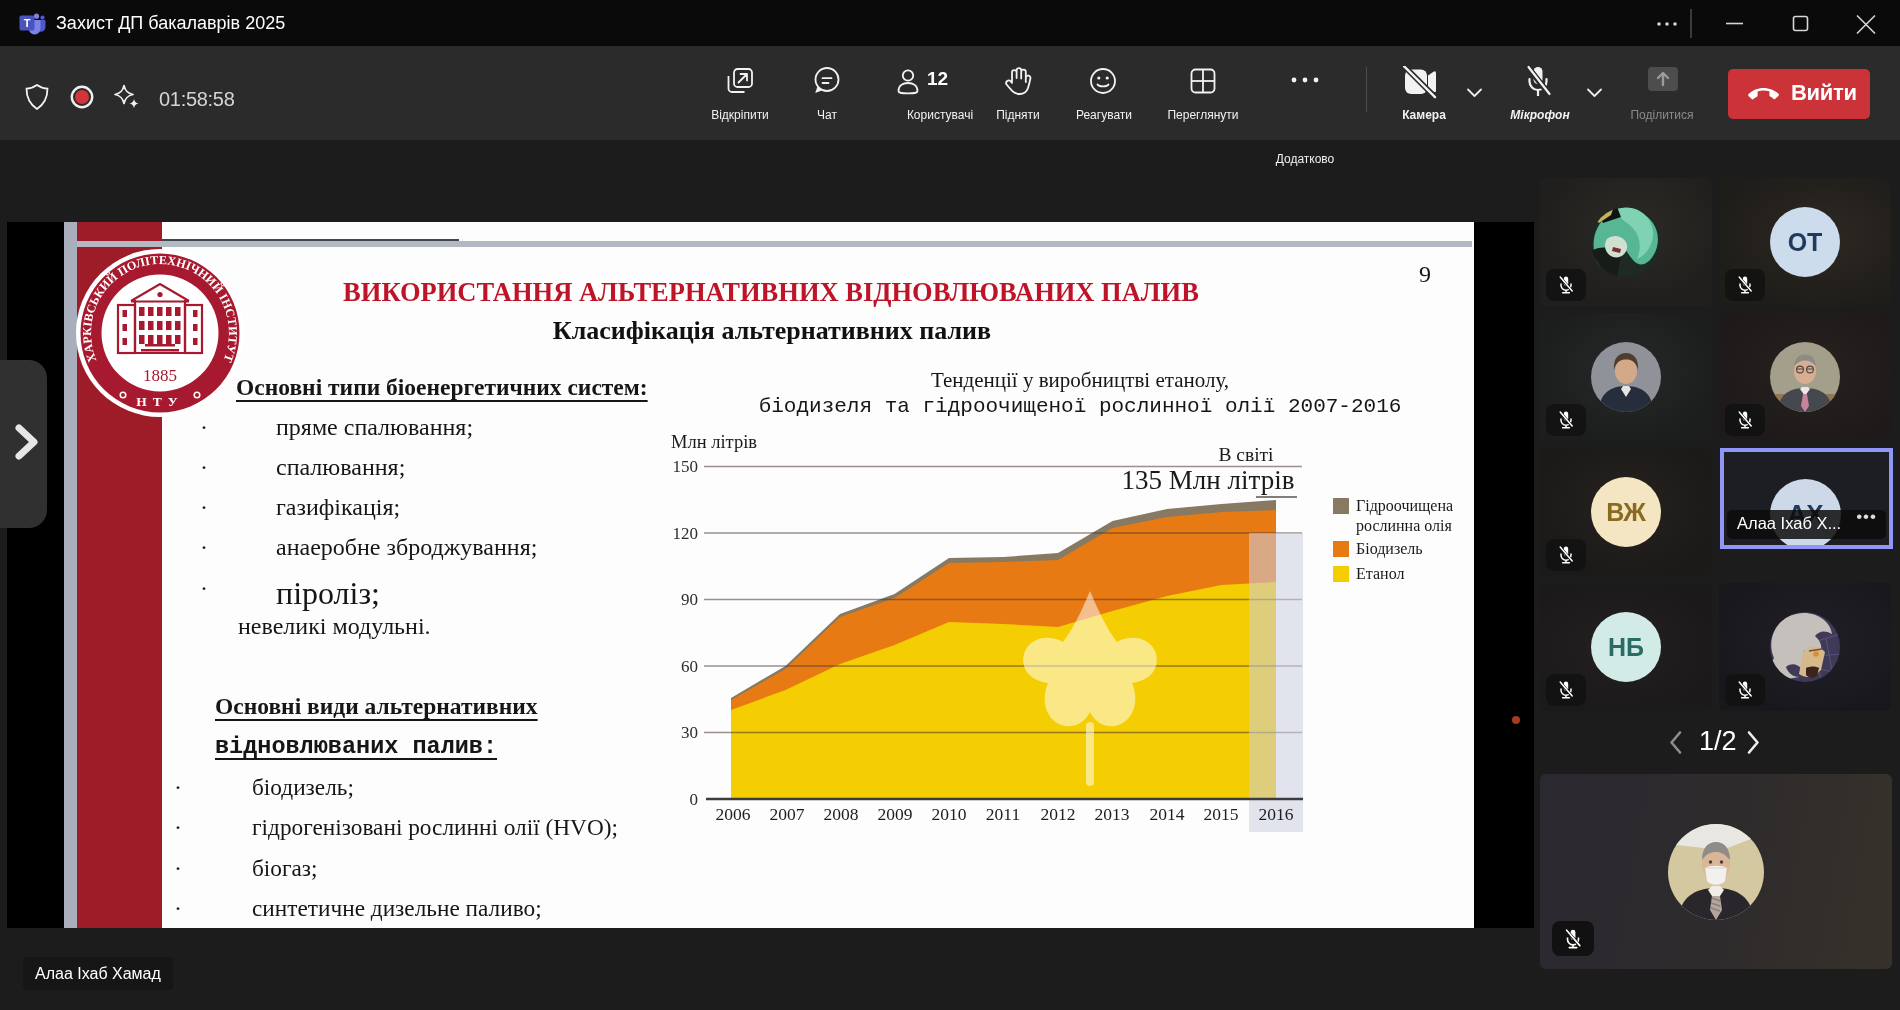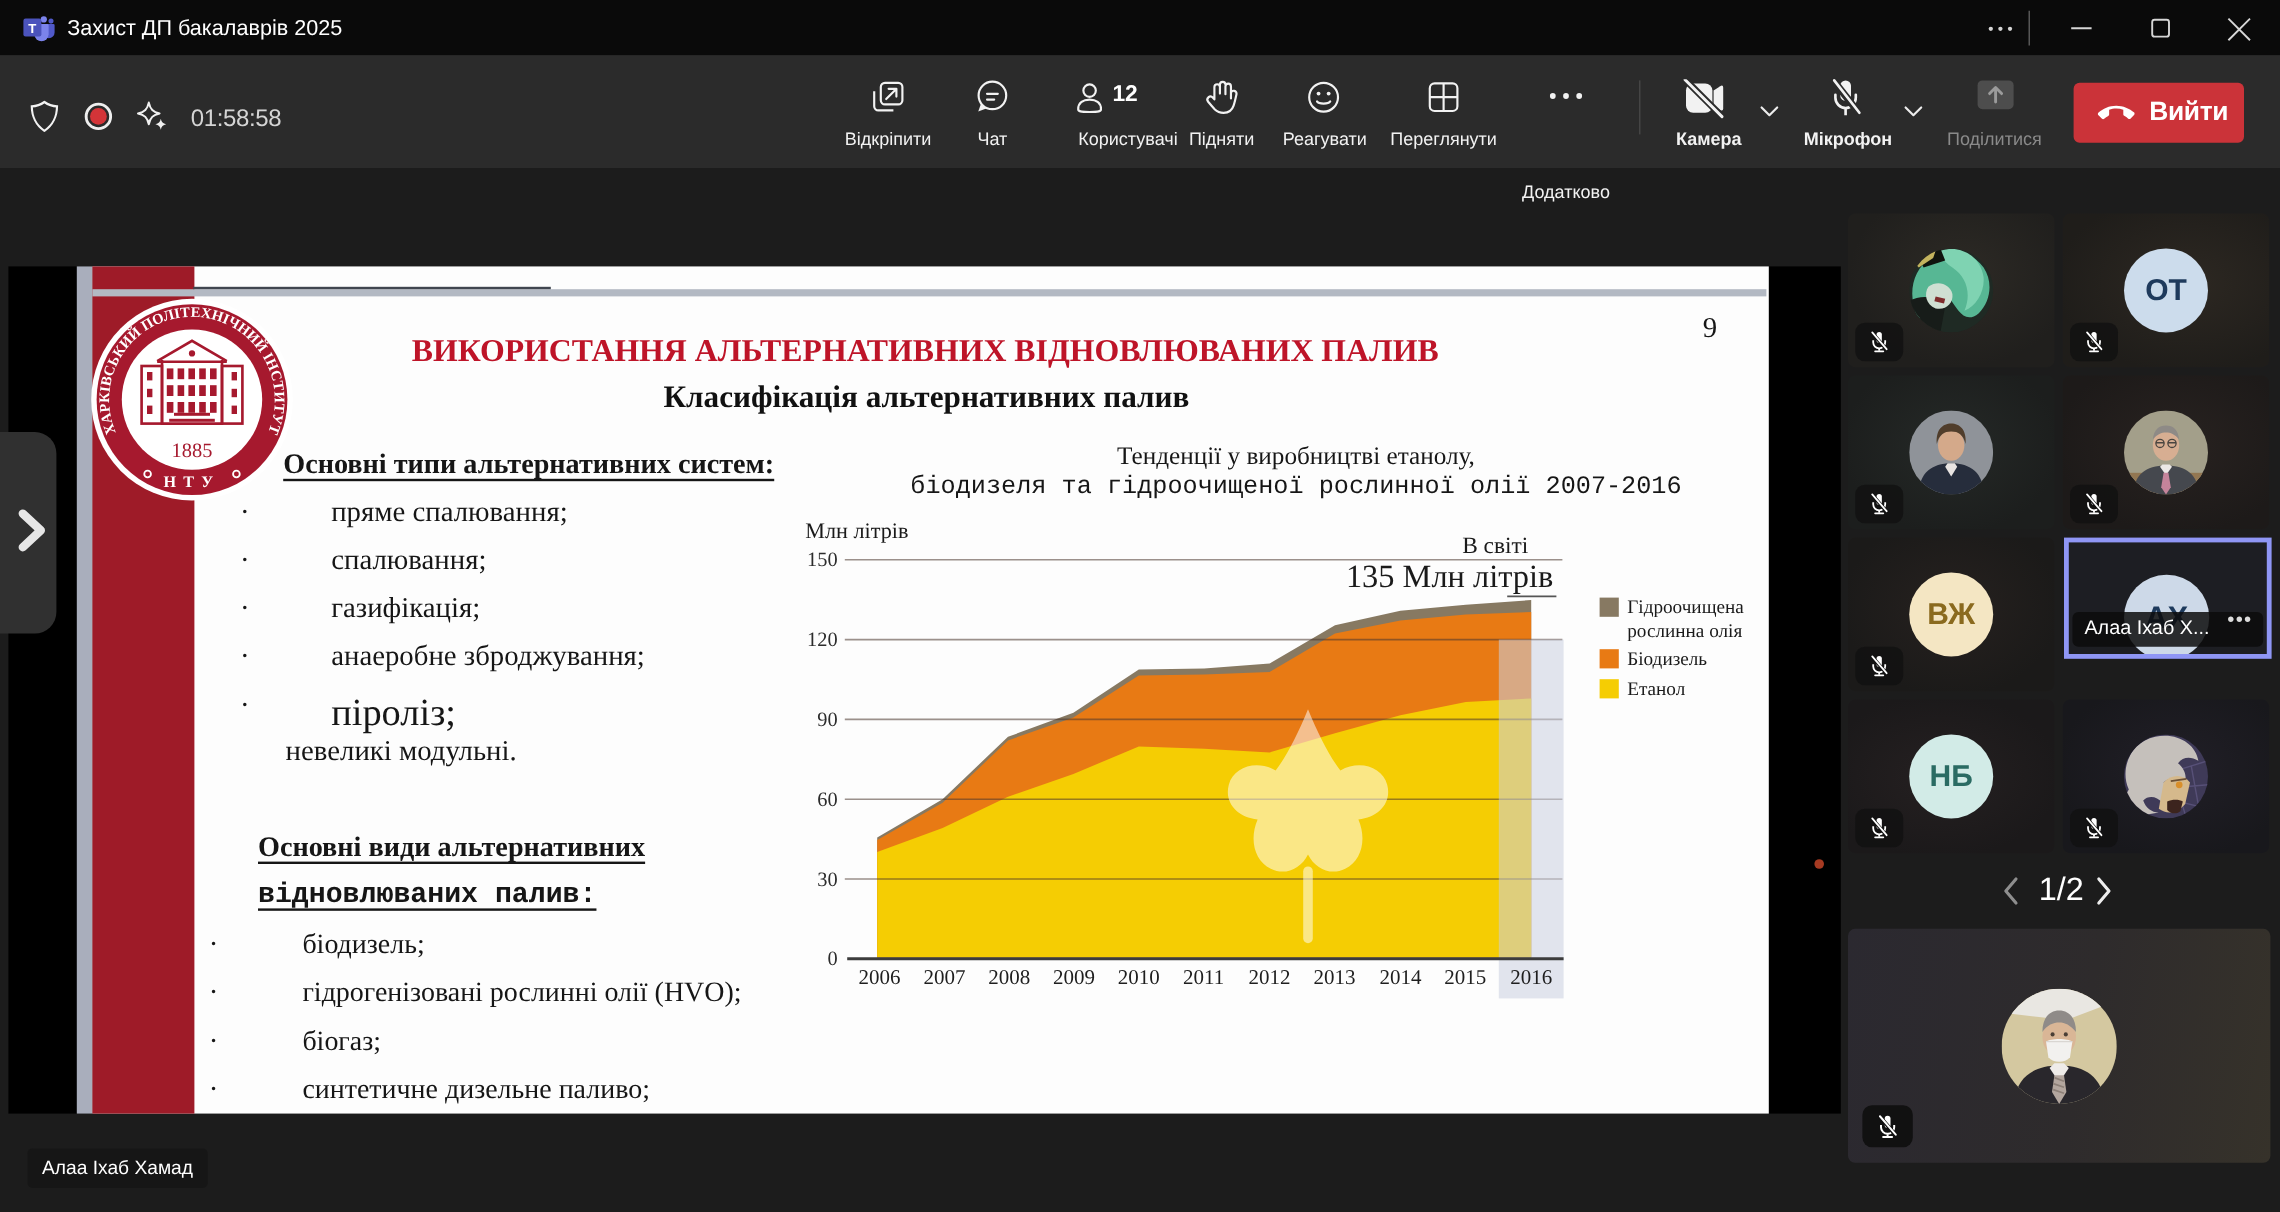--- a/index.html
+++ b/index.html
@@ -4,21 +4,21 @@
 <style>
   * { margin:0; padding:0; box-sizing:border-box; }
   html,body { width:1900px; height:1010px; overflow:hidden; background:#1c1c1c; font-family:"Liberation Sans", sans-serif; }
   .abs { position:absolute; }
   #root { position:relative; width:1900px; height:1010px; }
   
   #titlebar { left:0; top:0; width:1900px; height:46px; background:#0a0a0a; }
   #title-text { left:56px; top:13px; color:#ffffff; font-size:18px; }
   
   #toolbar { left:0; top:46px; width:1900px; height:94px; background:#2b2b2b; }
-  .tb-label { position:absolute; top:108px; color:#f2f2f2; font-size:15px; white-space:nowrap; transform:translateX(-50%); }
+  .tb-label { position:absolute; top:108px; color:#f2f2f2; font-size:12px; white-space:nowrap; transform:translateX(-50%); }
   .tb-label.b { font-weight:600; }
   .tb-label.dim { color:#8a8a8a; }
   #timer { left:159px; top:88px; color:#d4d4d4; font-size:20px; letter-spacing:-0.3px; }
   #tb-divider { left:1366px; top:67px; width:1px; height:45px; background:#4d4d4d; }
   #leave-btn { left:1728px; top:69px; width:142px; height:50px; background:#cb3339; border-radius:5px; }
   #leave-btn span { position:absolute; left:63px; top:11px; color:#fff; font-weight:700; font-size:22px; letter-spacing:-0.3px; }
   
   #stage { left:0; top:140px; width:1900px; height:870px; background:#1c1c1c; }
   #share { position:absolute; left:7px; top:82px; width:1527px; height:706px; background:#000; }
   #slide-gray-strip { left:57px; top:0; width:13px; height:706px; background:#a9aebc; }
@@ -84,21 +84,21 @@
       <div class="abs" id="slide-gray-strip"></div>
       <div class="abs" id="slide-white"></div>
       <div class="abs" id="red-band"></div>
       <div class="abs" id="gray-line1"></div>
       <div class="abs" id="gray-line2"></div>
     </div>
   </div>
   <div class="abs serif" id="slide-title">ВИКОРИСТАННЯ АЛЬТЕРНАТИВНИХ ВІДНОВЛЮВАНИХ ПАЛИВ</div>
   <div class="abs serif" id="slide-sub">Класифікація альтернативних палив</div>
   <div class="abs serif" id="page-num">9</div>
-  <div class="abs serif h-ul" style="left:236px; top:374px; font-size:23.5px;">Основні типи альтернативних систем:</div>
+  <div class="abs serif h-ul" style="left:236px; top:374px; font-size:23.5px;">Основні типи біоенергетичних систем:</div>
   <div class="abs serif" style="left:200px; top:414px; font-size:24px;">·</div>
   <div class="abs serif" style="left:276px; top:414px; font-size:24px;">пряме спалювання;</div>
   <div class="abs serif" style="left:200px; top:454px; font-size:24px;">·</div>
   <div class="abs serif" style="left:276px; top:454px; font-size:24px;">спалювання;</div>
   <div class="abs serif" style="left:200px; top:494px; font-size:24px;">·</div>
   <div class="abs serif" style="left:276px; top:494px; font-size:24px;">газифікація;</div>
   <div class="abs serif" style="left:200px; top:534px; font-size:24px;">·</div>
   <div class="abs serif" style="left:276px; top:534px; font-size:24px;">анаеробне зброджування;</div>
   <div class="abs serif" style="left:200px; top:575px; font-size:24px;">·</div>
   <div class="abs serif" style="left:276px; top:575px; font-size:32px;">піроліз;</div>
@@ -296,21 +296,21 @@
   </svg>
 
   <div class="tb-label" style="left:740px;">Відкріпити</div>
   <div class="tb-label" style="left:827px;">Чат</div>
   <div class="tb-label" style="left:922px;padding-left:36px;">Користувачі</div>
   <div class="tb-label" style="left:1018px;">Підняти</div>
   <div class="tb-label" style="left:1104px;">Реагувати</div>
   <div class="tb-label" style="left:1203px;">Переглянути</div>
   <div class="tb-label" style="left:1305px;margin-top:44px;">Додатково</div>
   <div class="tb-label b" style="left:1424px;">Камера</div>
-  <div class="tb-label b" style="left:1540px;">Мікрофон</div>
+  <div class="tb-label b" style="left:1540px;font-style:italic;">Мікрофон</div>
   <div class="tb-label dim" style="left:1662px;">Поділитися</div>
 
   <div class="abs" style="left:0px; top:360px; width:47px; height:168px; background:#303030; border-radius:0 18px 18px 0;"></div>
   <svg class="abs" style="left:14px; top:424px;" width="26" height="36" viewBox="0 0 26 36">
     <path d="M5,4 L20,18 L5,32" fill="none" stroke="#e6e6e6" stroke-width="7" stroke-linecap="round" stroke-linejoin="round"></path>
   </svg>
   <div class="abs" id="name-chip">Алаа Іхаб Хамад</div>
 
   <div class="tile" style="left:1540px; top:178px; width:172px; height:128px; background:radial-gradient(ellipse at 55% 40%, #2d2a25 0%, #201f1d 70%);">
     <svg style="position:absolute; left:51px; top:29px;" width="70" height="70" viewBox="0 0 70 70">

